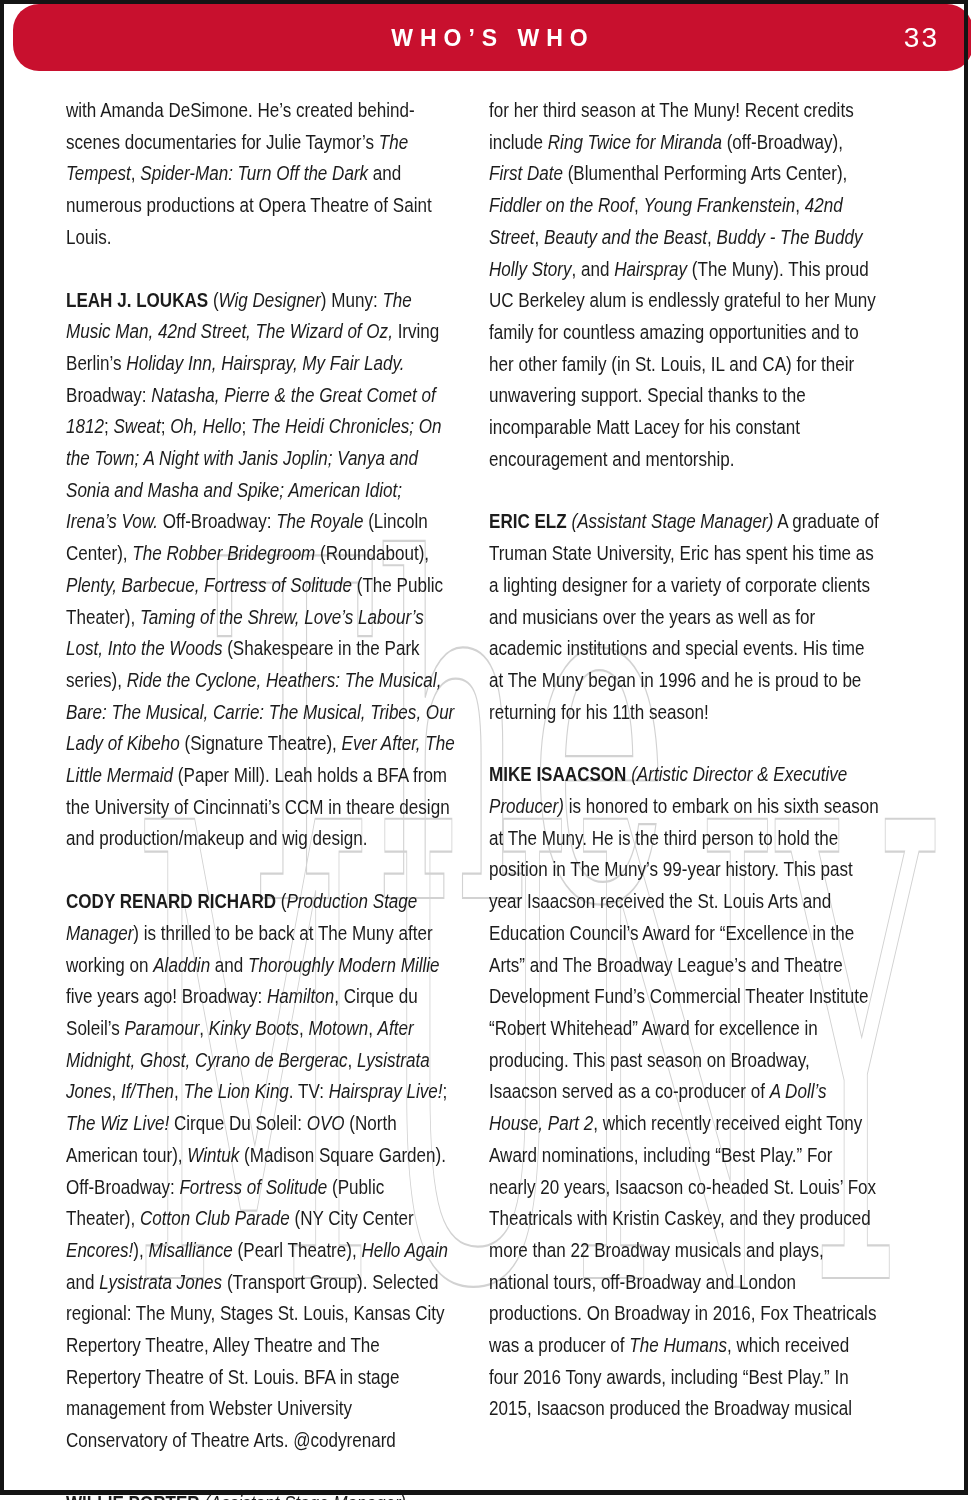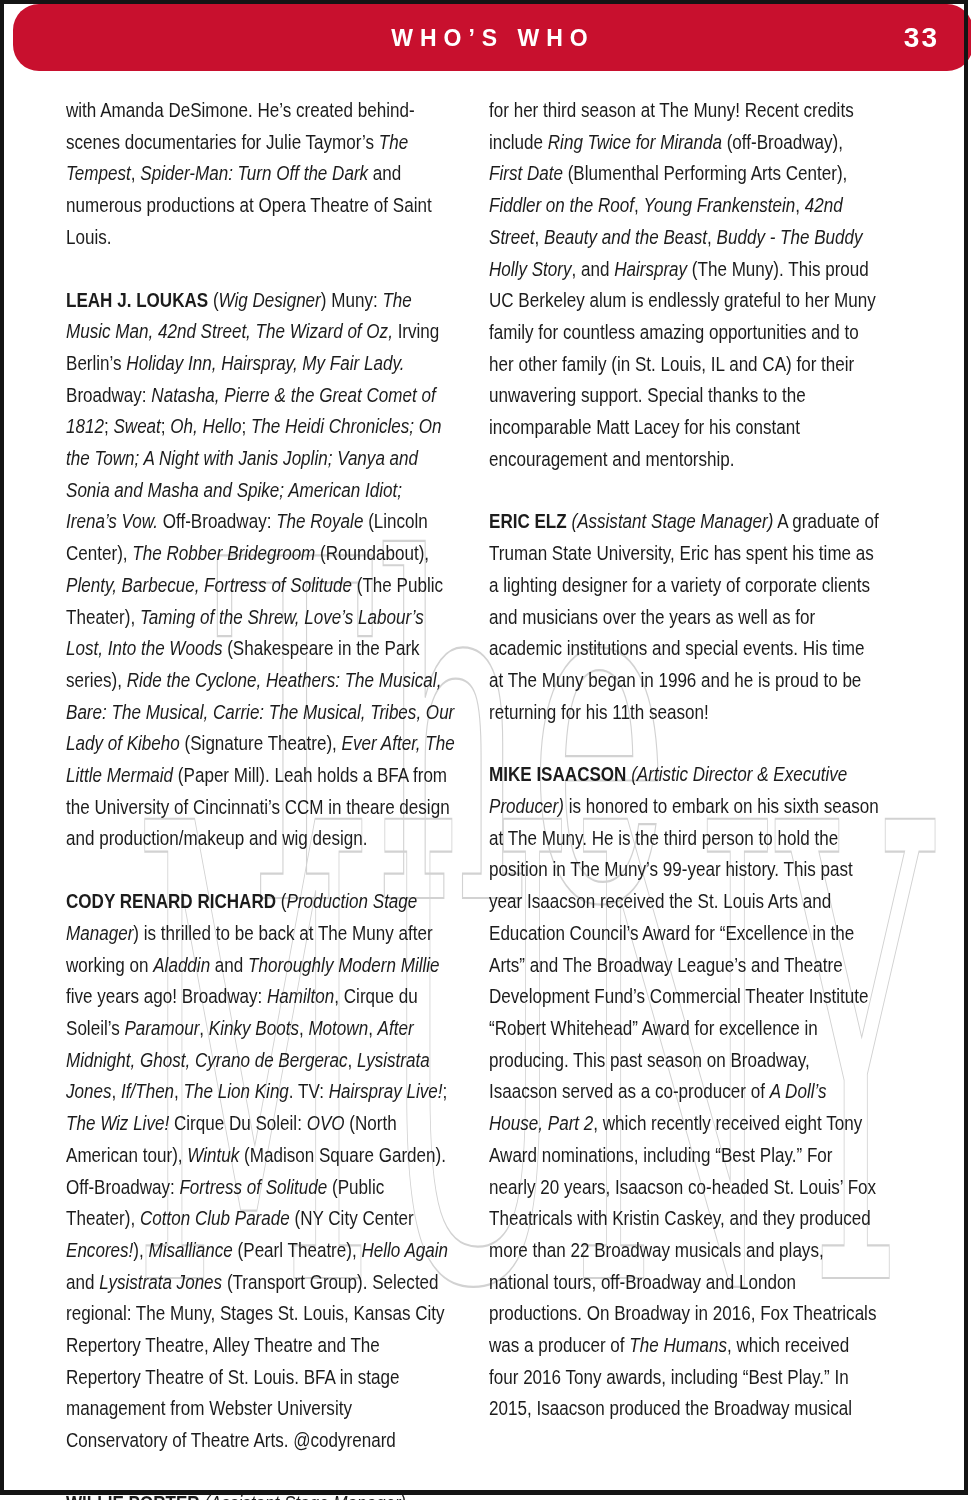--- a/index.html
+++ b/index.html
@@ -39,21 +39,21 @@
     color: #ffffff;
     font-weight: bold;
     font-size: 23px;
     letter-spacing: 7px;
   }
   .band .num {
     position: absolute;
     right: 34px; top: 50%;
     transform: translateY(-50%);
     color: #ffffff;
-    font-weight: bold;
+    font-weight: normal;
     font-size: 28px;
     letter-spacing: 2px;
   }
   
   .wm { position: absolute; left: 0; top: 0; z-index: 0; }
   .wm text {
     font-family: "DejaVu Serif", serif;
     fill: none;
     stroke: #d2d2d2;
     stroke-width: 2.2px;

